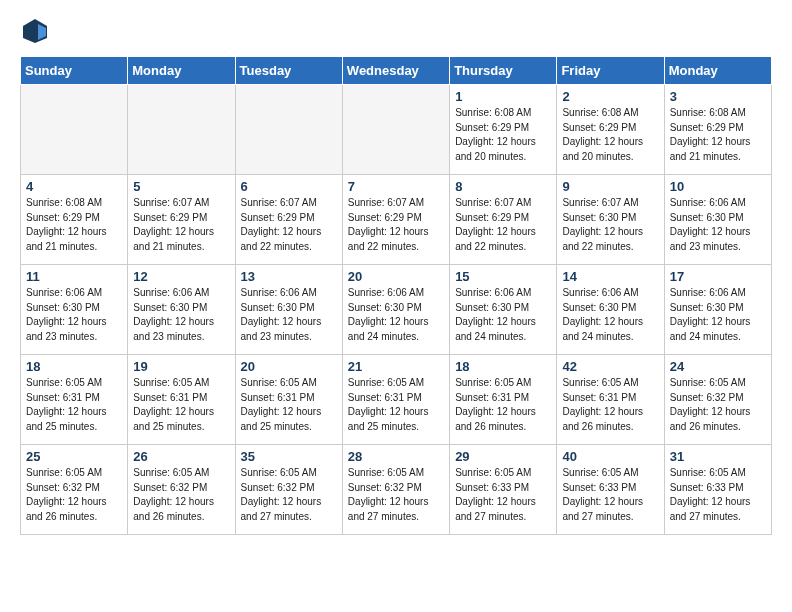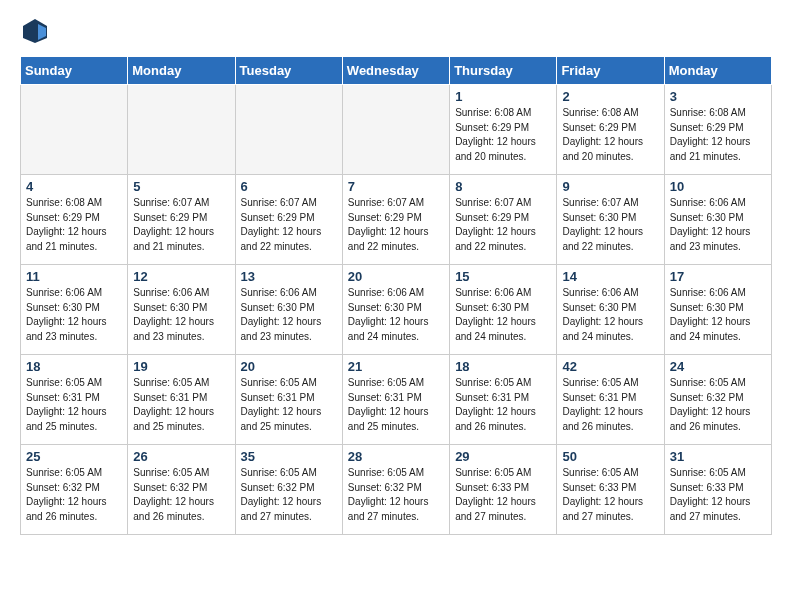--- a/index.html
+++ b/index.html
@@ -333,21 +333,21 @@
 and 27 minutes.</div>
           </td>
           <td>
             <span class="day-num">29</span>
             <div class="day-info" style="white-space: pre-line;">Sunrise: 6:05 AM
 Sunset: 6:33 PM
 Daylight: 12 hours
 and 27 minutes.</div>
           </td>
           <td>
-            <span class="day-num">50</span>
+            <span class="day-num">40</span>
             <div class="day-info" style="white-space: pre-line;">Sunrise: 6:05 AM
 Sunset: 6:33 PM
 Daylight: 12 hours
 and 27 minutes.</div>
           </td>
           <td>
             <span class="day-num">31</span>
             <div class="day-info" style="white-space: pre-line;">Sunrise: 6:05 AM
 Sunset: 6:33 PM
 Daylight: 12 hours

